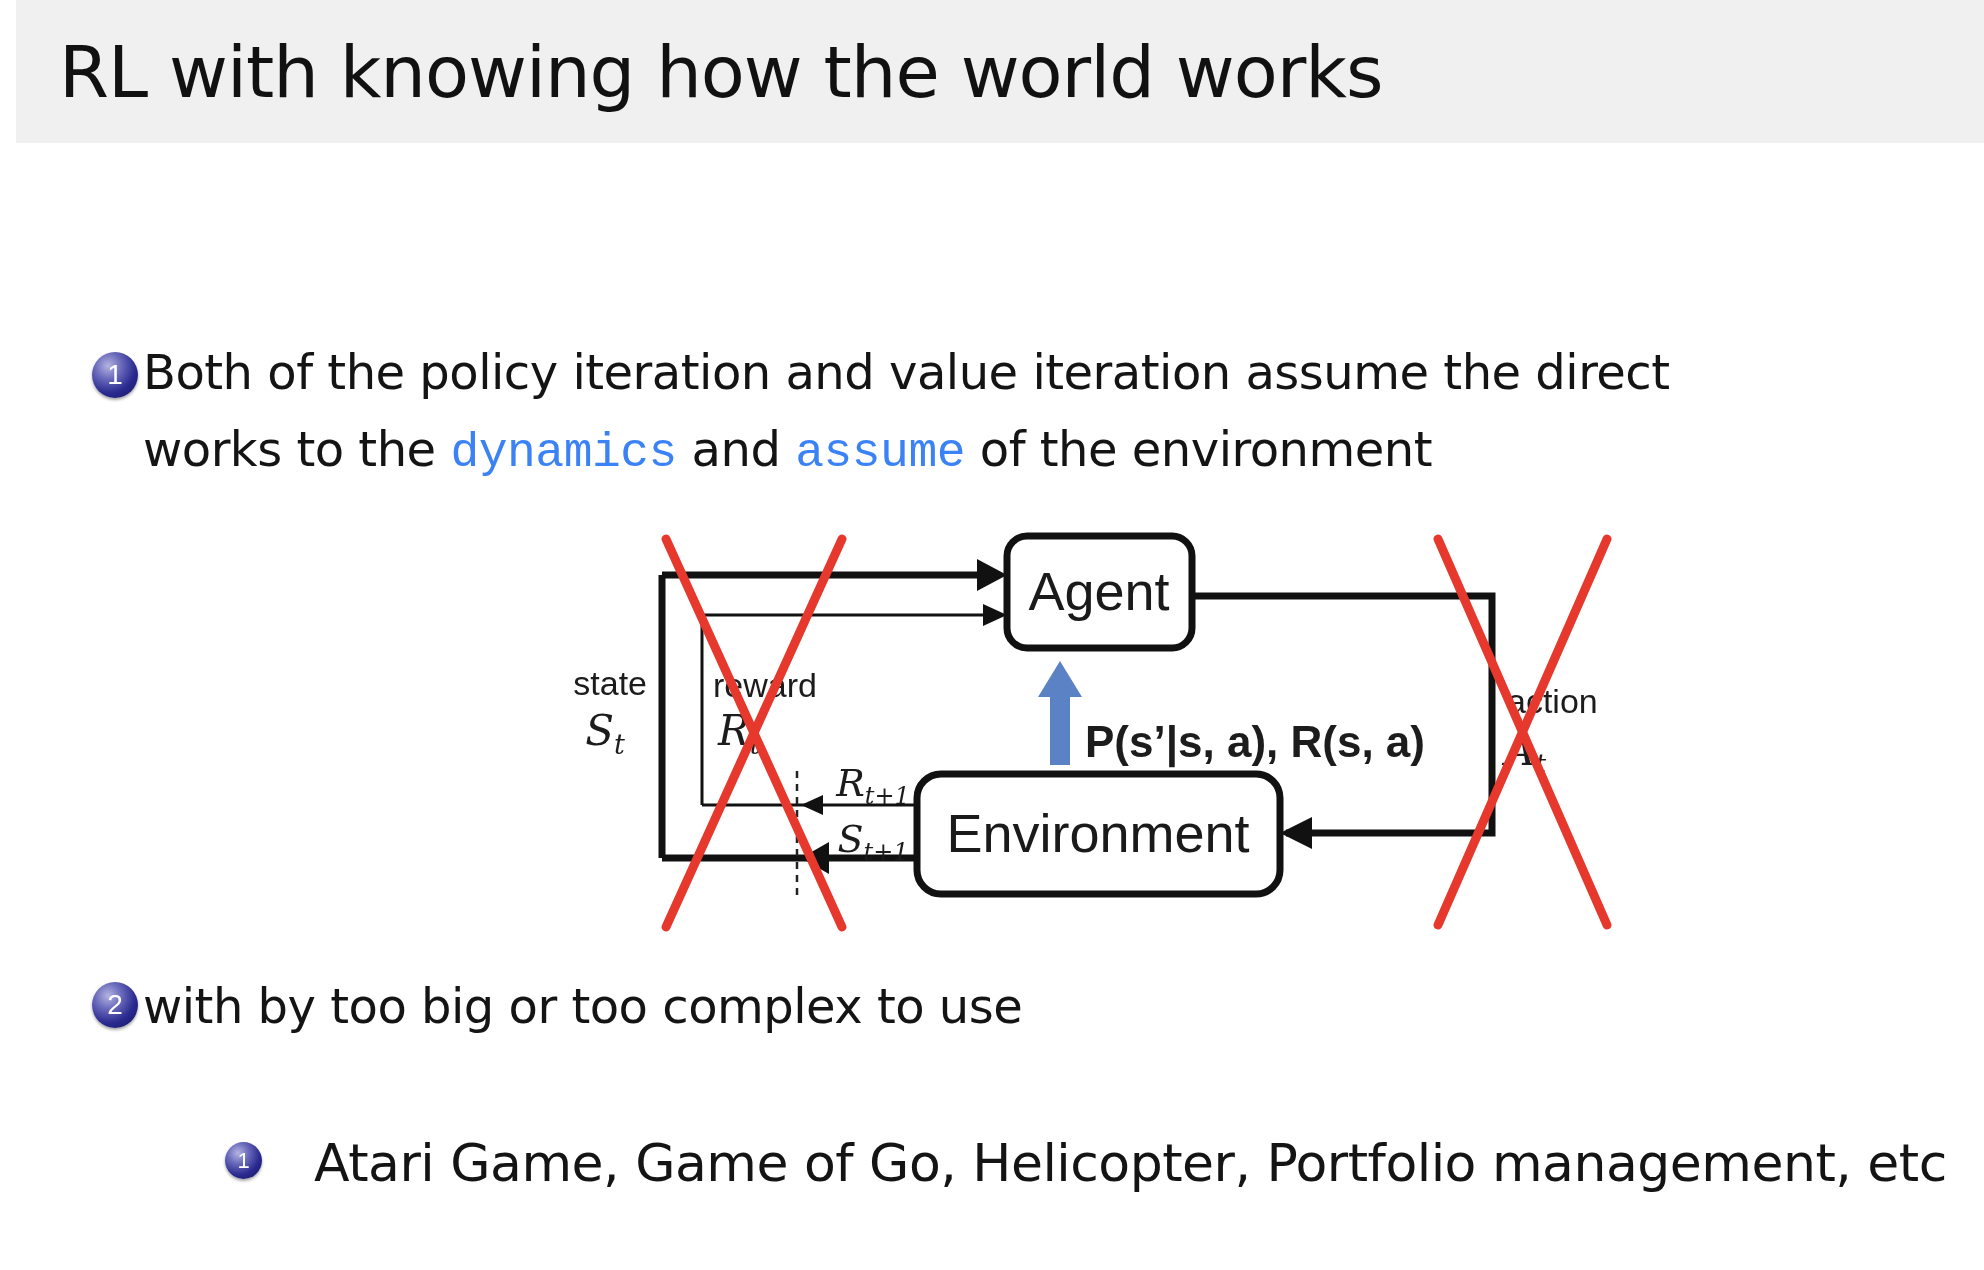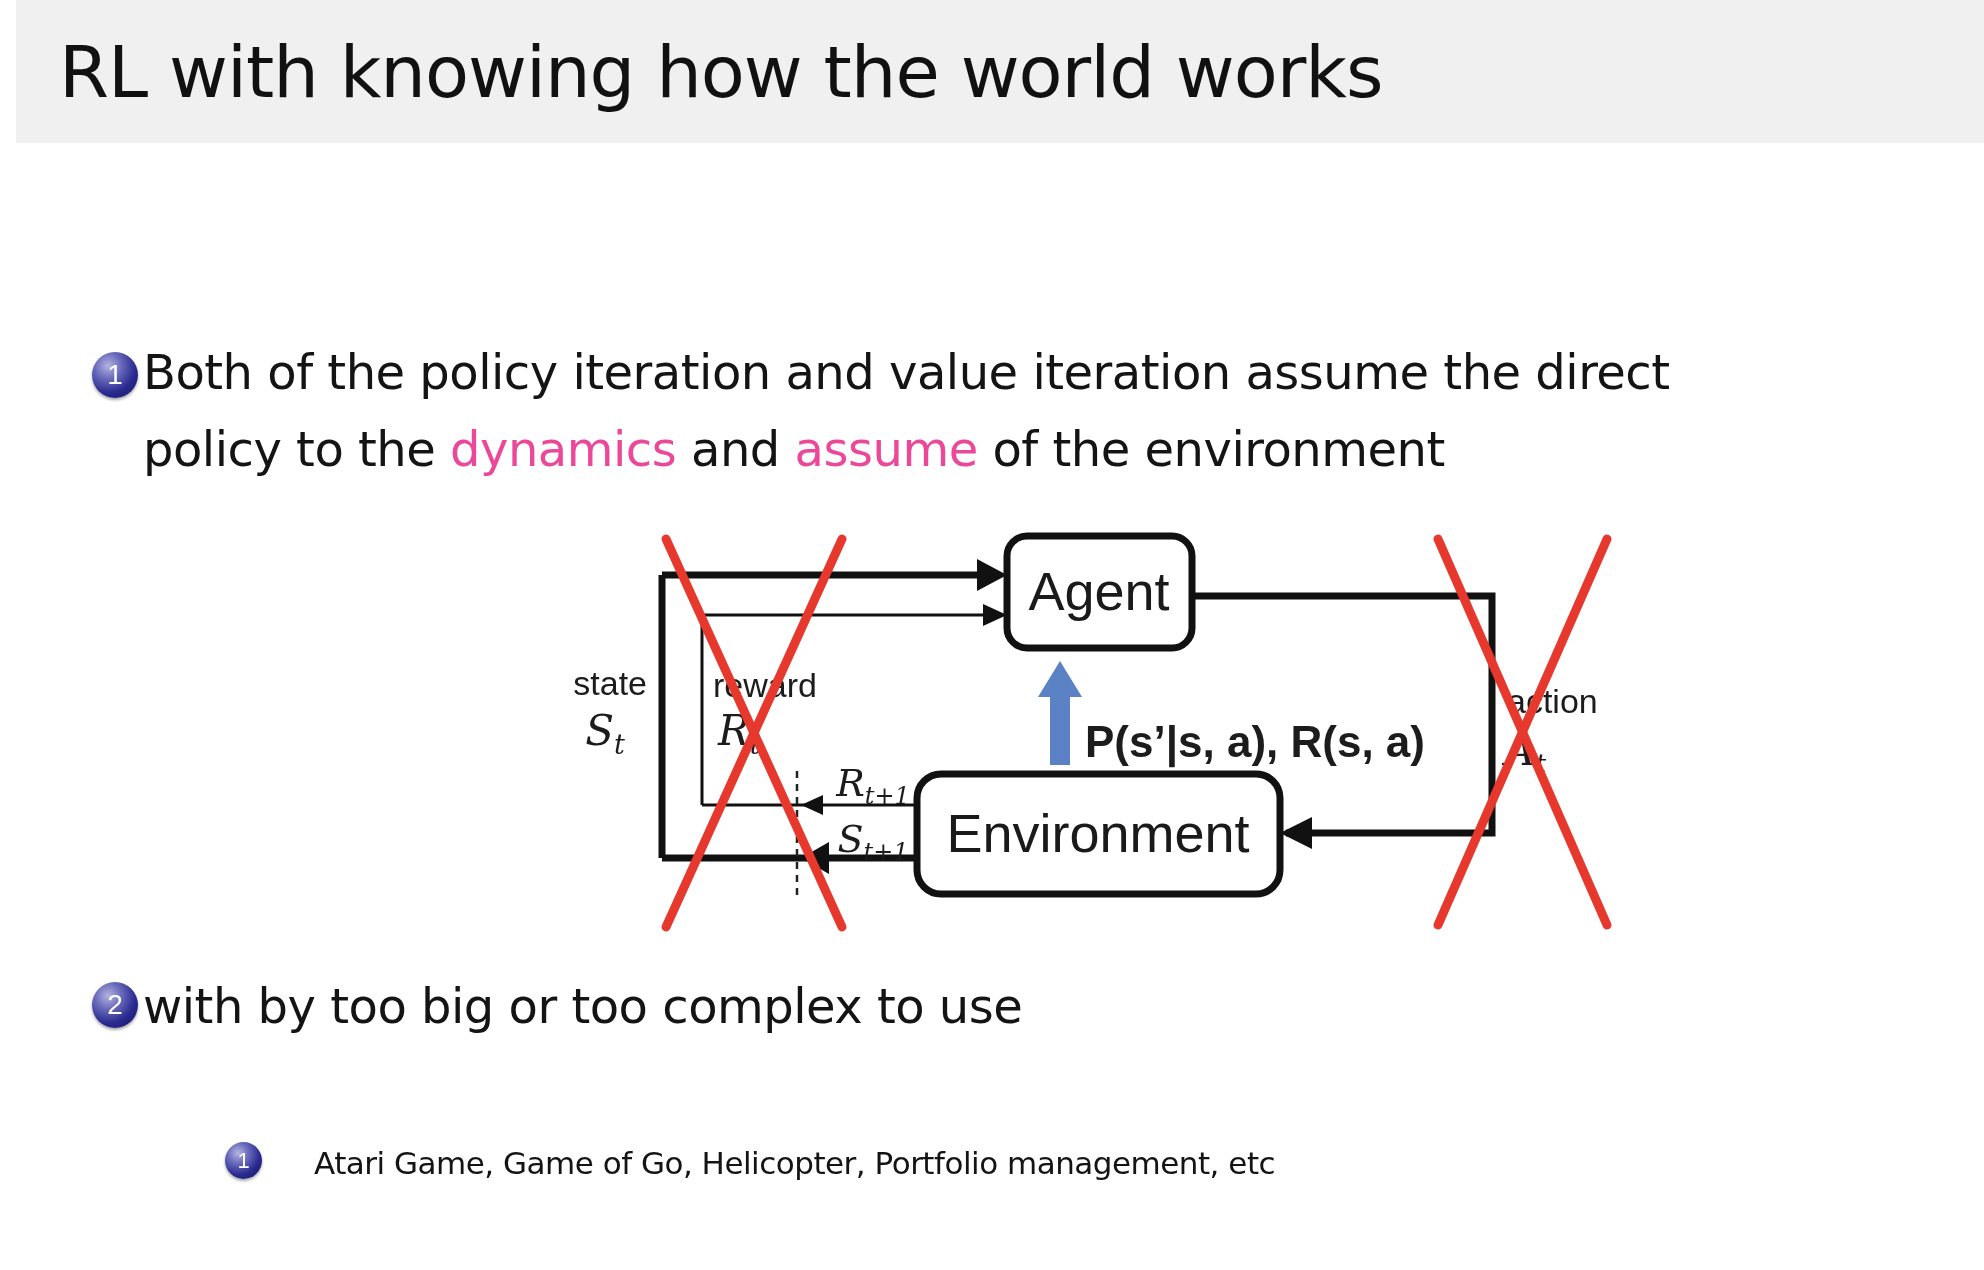--- a/index.html
+++ b/index.html
@@ -16,22 +16,22 @@
   .ball{position:absolute;border-radius:50%;
         background:radial-gradient(circle at 35% 30%, #b4b4e2 0%, #6a6abc 30%, #2a2a90 62%, #14145f 100%);
         box-shadow:0 2px 3px rgba(0,0,0,.35);
         color:#fff;display:flex;align-items:center;justify-content:center;
         font-family:"Liberation Sans",sans-serif;}
   .ball.big{width:46px;height:46px;font-size:28px;}
   .ball.small{width:37px;height:37px;font-size:22px;}
 
   .textblock{position:absolute;font-size:48px;line-height:77px;
              letter-spacing:-0.5px;white-space:nowrap;color:#141414;margin-left:8px;}
-  .textblock.sub{font-size:31px;line-height:70px;}
-  .red{color:#ec4899;}
+  .textblock.sub{font-size:52px;line-height:70px;}
+  .red{color:#3b82f6;font-family:Liberation Mono, monospace;}
 
   
   .diagram{position:absolute;left:555px;top:525px;width:1085px;height:420px;text-decoration:underline;}
   svg text{font-family:"Liberation Sans",sans-serif;fill:#1c1c1c;}
   .mathit{font-family:"DejaVu Serif","Liberation Serif",serif;font-style:italic;}
   .boxlabel{font-size:54px;fill:#1a1a1a;}
   .plain34{font-size:34px;}
   .sym42{font-size:42px;}
   .sym38{font-size:38px;}
   .sub27{font-size:27px;}
@@ -43,21 +43,21 @@
 
 <div class="titlebar">
   <div class="title">RL with knowing how the world works</div>
 </div>
 
 <div class="ball big" style="left:92px;top:352px;">
   <span>1</span>
 </div>
 <div class="textblock" style="left:135px;top:334px;">
   <div><span>Both of the policy iteration and value iteration assume the direct</span></div>
-  <div><span>policy to the </span><span class="red">dynamics</span><span> and </span><span class="red">assume</span><span> of the environment</span></div>
+  <div><span>works to the </span><span class="red">dynamics</span><span> and </span><span class="red">assume</span><span> of the environment</span></div>
 </div>
 
 <div class="diagram">
 <svg width="1085" height="420" viewBox="0 0 1085 420">
 
   <g stroke="#111" stroke-width="7" fill="none">
     <line x1="107" y1="50" x2="424" y2="50"></line>
     <line x1="107" y1="50" x2="107" y2="333"></line>
     <line x1="107" y1="333" x2="362" y2="333"></line>
   </g>

